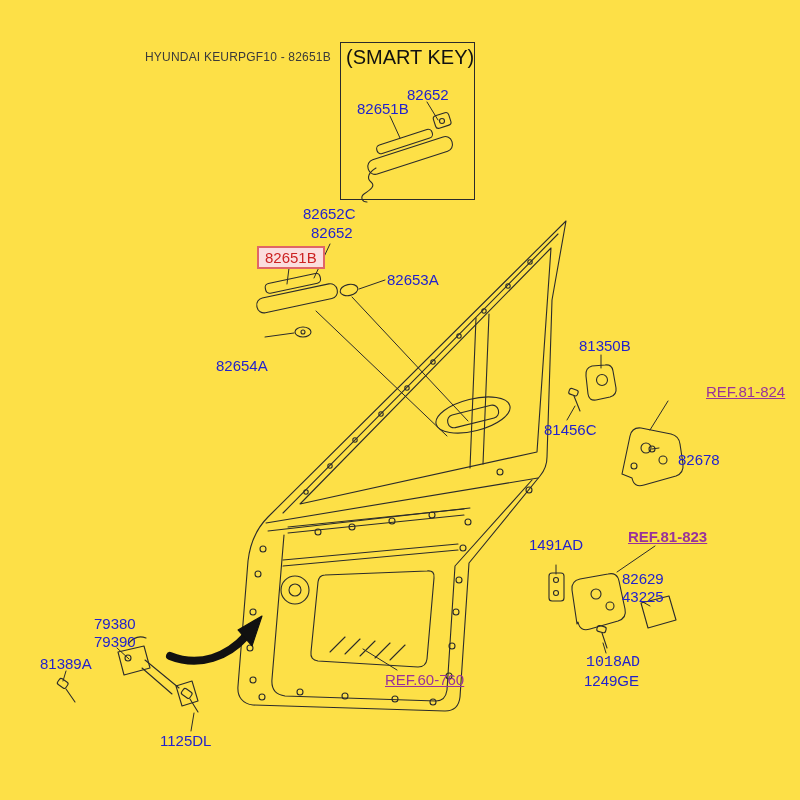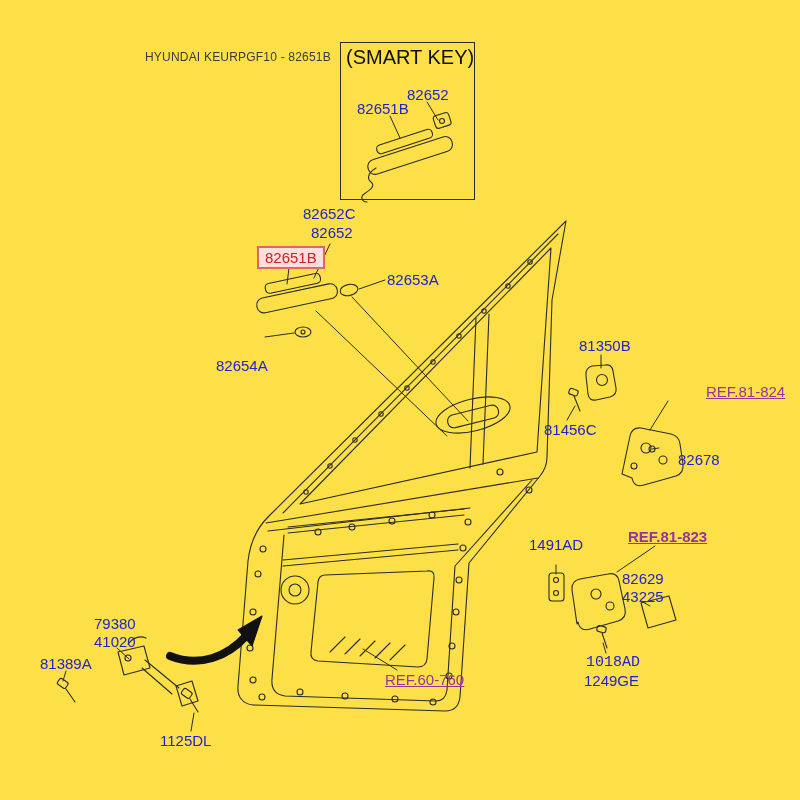--- a/index.html
+++ b/index.html
@@ -192,18 +192,18 @@
   <div class="ref" style="left:662px; top:383px;margin-left:44px;">REF.81-824</div>
   <div class="lbl" style="left:678px; top:439px;margin-top:12px;">82678</div>
   <div class="lbl" style="left:544px; top:421px;">81456C</div>
   <div class="ref" style="left:628px; top:528px;font-weight:bold;">REF.81-823</div>
   <div class="lbl" style="left:529px; top:536px;">1491AD</div>
   <div class="lbl" style="left:622px; top:570px;">82629</div>
   <div class="lbl" style="left:622px; top:588px;">43225</div>
   <div class="lbl" style="left:586px; top:654px;font-family:Liberation Mono, monospace;">1018AD</div>
   <div class="lbl" style="left:584px; top:672px;">1249GE</div>
   <div class="lbl" style="left:94px;  top:615px;">79380</div>
-  <div class="lbl" style="left:94px;  top:633px;">41020</div>
+  <div class="lbl" style="left:94px;  top:633px;">79390</div>
   <div class="lbl" style="left:40px;  top:655px;">81389A</div>
   <div class="lbl" style="left:160px; top:732px;">1125DL</div>
   <div class="ref" style="left:385px; top:671px;">REF.60-760</div>
 
 </div>
 
 </body></html>

